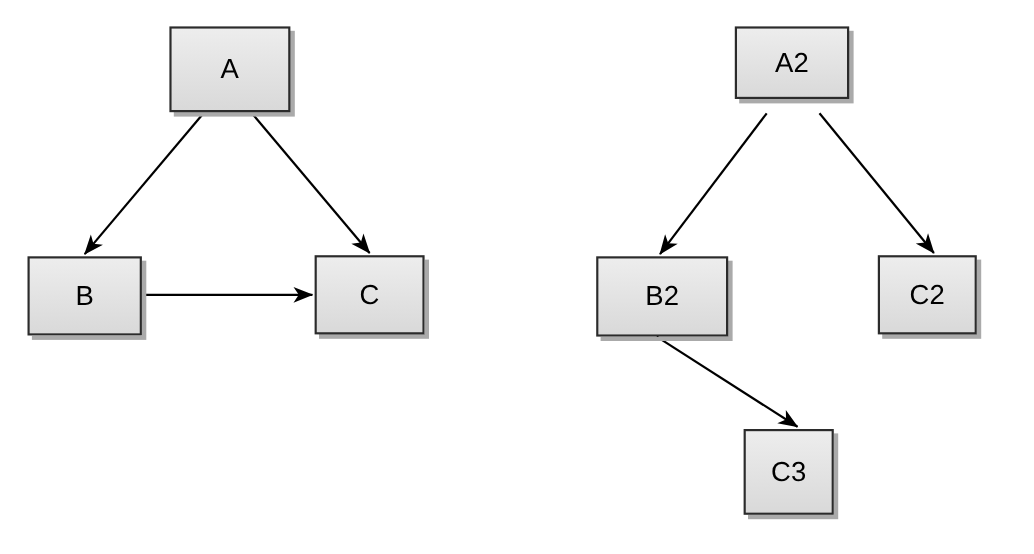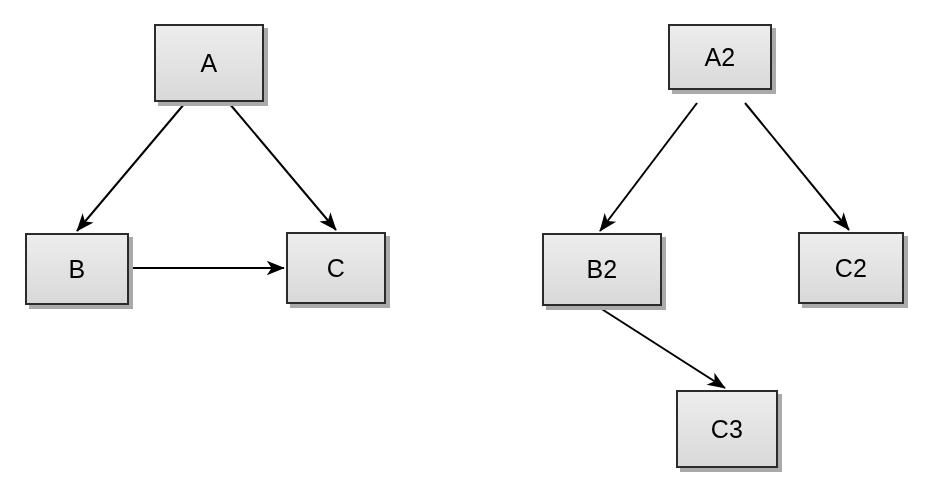--- a/index.html
+++ b/index.html
@@ -75,21 +75,21 @@
       </div>
       <div class="node" style="left: 286px; top: 232px; width: 100px; height: 72px; border-color: rgb(43, 43, 43); background: linear-gradient(rgb(237, 237, 237) 0%, rgb(217, 217, 217) 100%); box-shadow: rgb(170, 170, 170) 4px 4px 0px 0px;">
         <span class="node-label">C</span>
       </div>
       <div class="node" style="left: 668px; top: 24px; width: 104px; height: 66px; border-color: rgb(43, 43, 43); background: linear-gradient(rgb(237, 237, 237) 0%, rgb(217, 217, 217) 100%); box-shadow: rgb(170, 170, 170) 4px 4px 0px 0px;">
         <span class="node-label">A2</span>
       </div>
       <div class="node" style="left: 542px; top: 233px; width: 120px; height: 73px; border-color: rgb(43, 43, 43); background: linear-gradient(rgb(237, 237, 237) 0%, rgb(217, 217, 217) 100%); box-shadow: rgb(170, 170, 170) 4px 4px 0px 0px;">
         <span class="node-label">B2</span>
       </div>
-      <div class="node" style="left: 798px; top: 232px; width: 106px; height: 72px; border-color: rgb(43, 43, 43); background: linear-gradient(rgb(237, 237, 237) 0%, rgb(217, 217, 217) 100%); box-shadow: rgb(170, 170, 170) 4px 4px 0px 0px;">
+      <div class="node" style="left: 798px; top: 232px; width: 90px; height: 72px; border-color: rgb(43, 43, 43); background: linear-gradient(rgb(237, 237, 237) 0%, rgb(217, 217, 217) 100%); box-shadow: rgb(170, 170, 170) 4px 4px 0px 0px;">
         <span class="node-label">C2</span>
       </div>
-      <div class="node" style="left: 676px; top: 390px; width: 102px; height: 78px; border-color: rgb(43, 43, 43); background: linear-gradient(rgb(237, 237, 237) 0%, rgb(217, 217, 217) 100%); box-shadow: rgb(170, 170, 170) 4px 4px 0px 0px; text-align: right;">
+      <div class="node" style="left: 676px; top: 390px; width: 82px; height: 78px; border-color: rgb(43, 43, 43); background: linear-gradient(rgb(237, 237, 237) 0%, rgb(217, 217, 217) 100%); box-shadow: rgb(170, 170, 170) 4px 4px 0px 0px; text-align: right;">
         <span class="node-label">C3</span>
       </div>
     </div>
 
 </div>
 
 </body></html>

